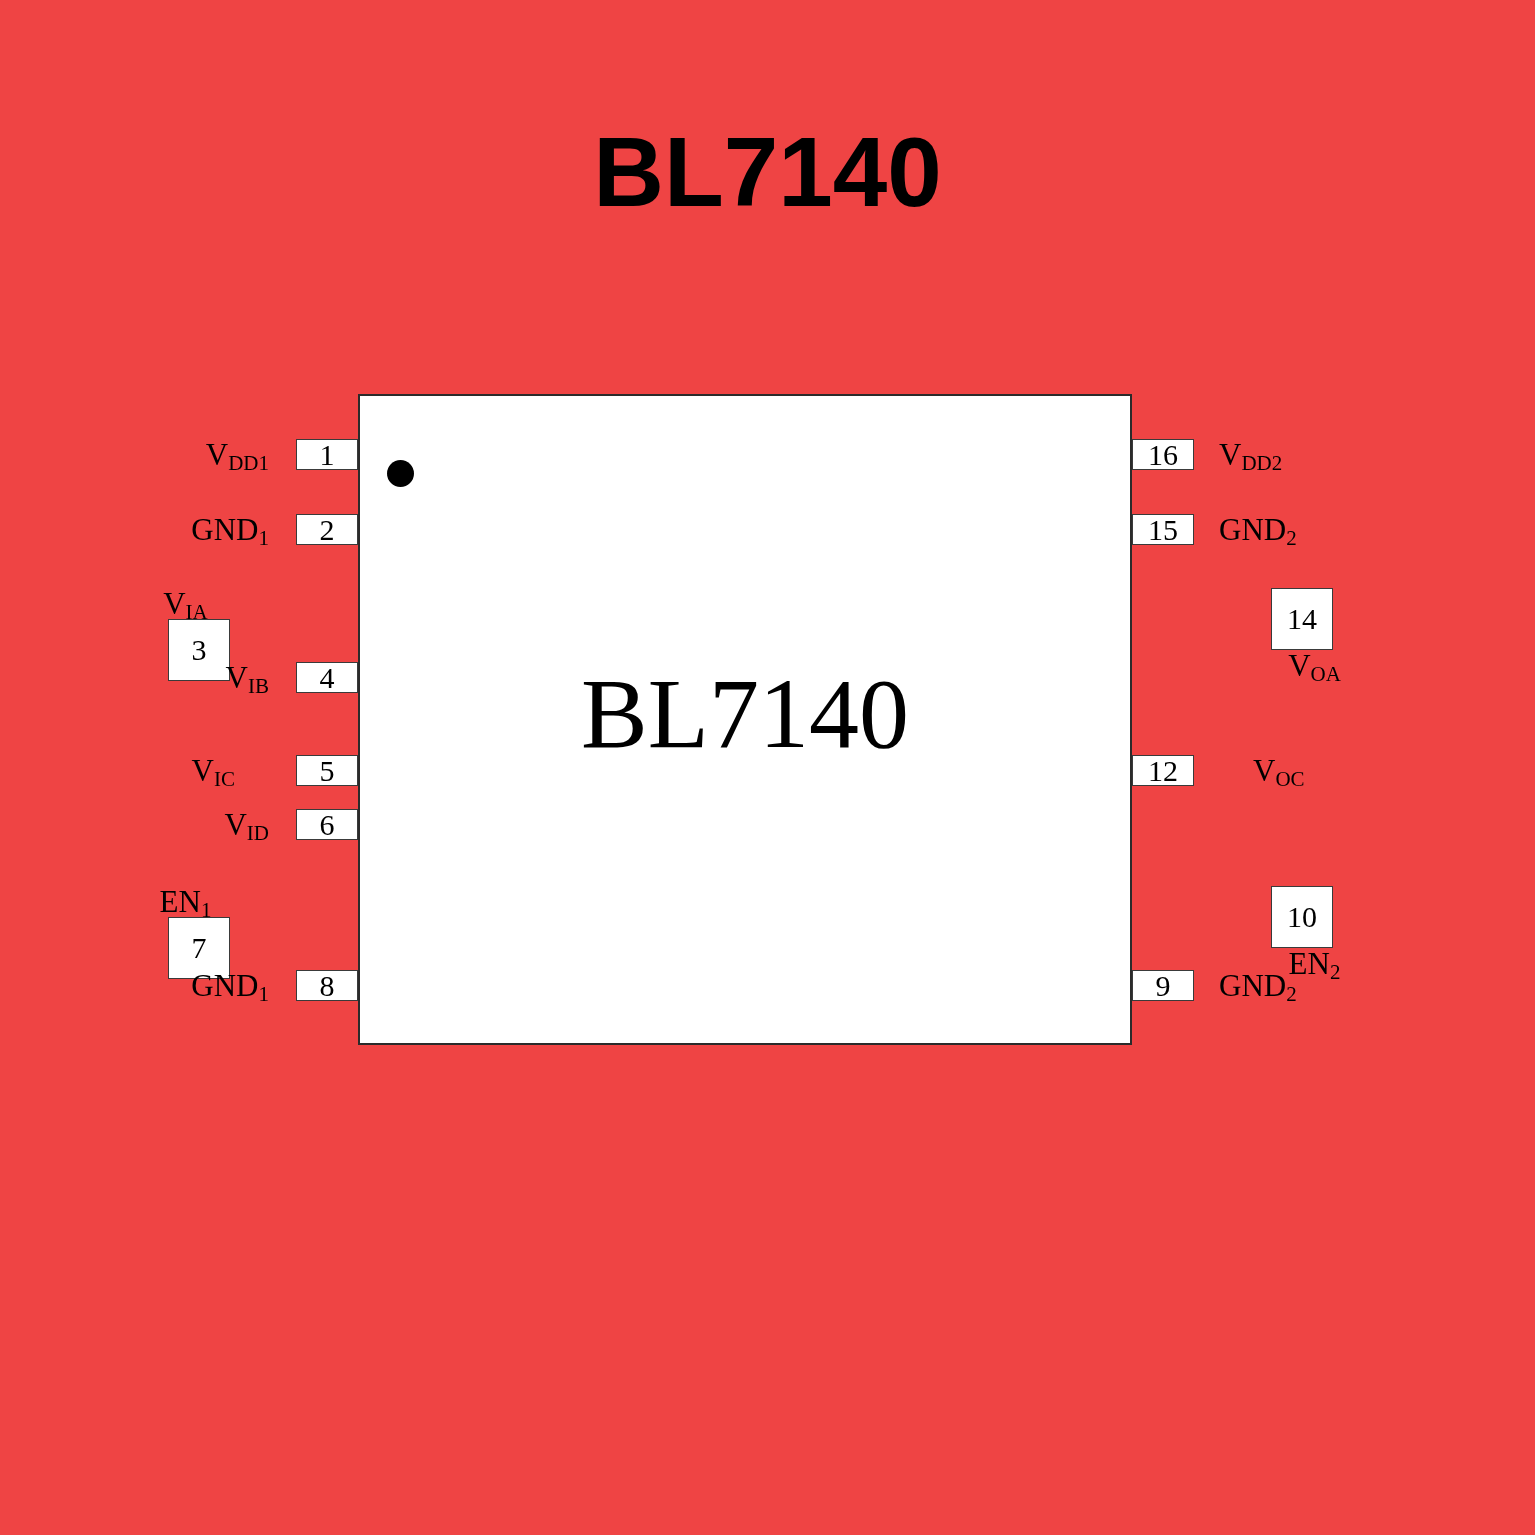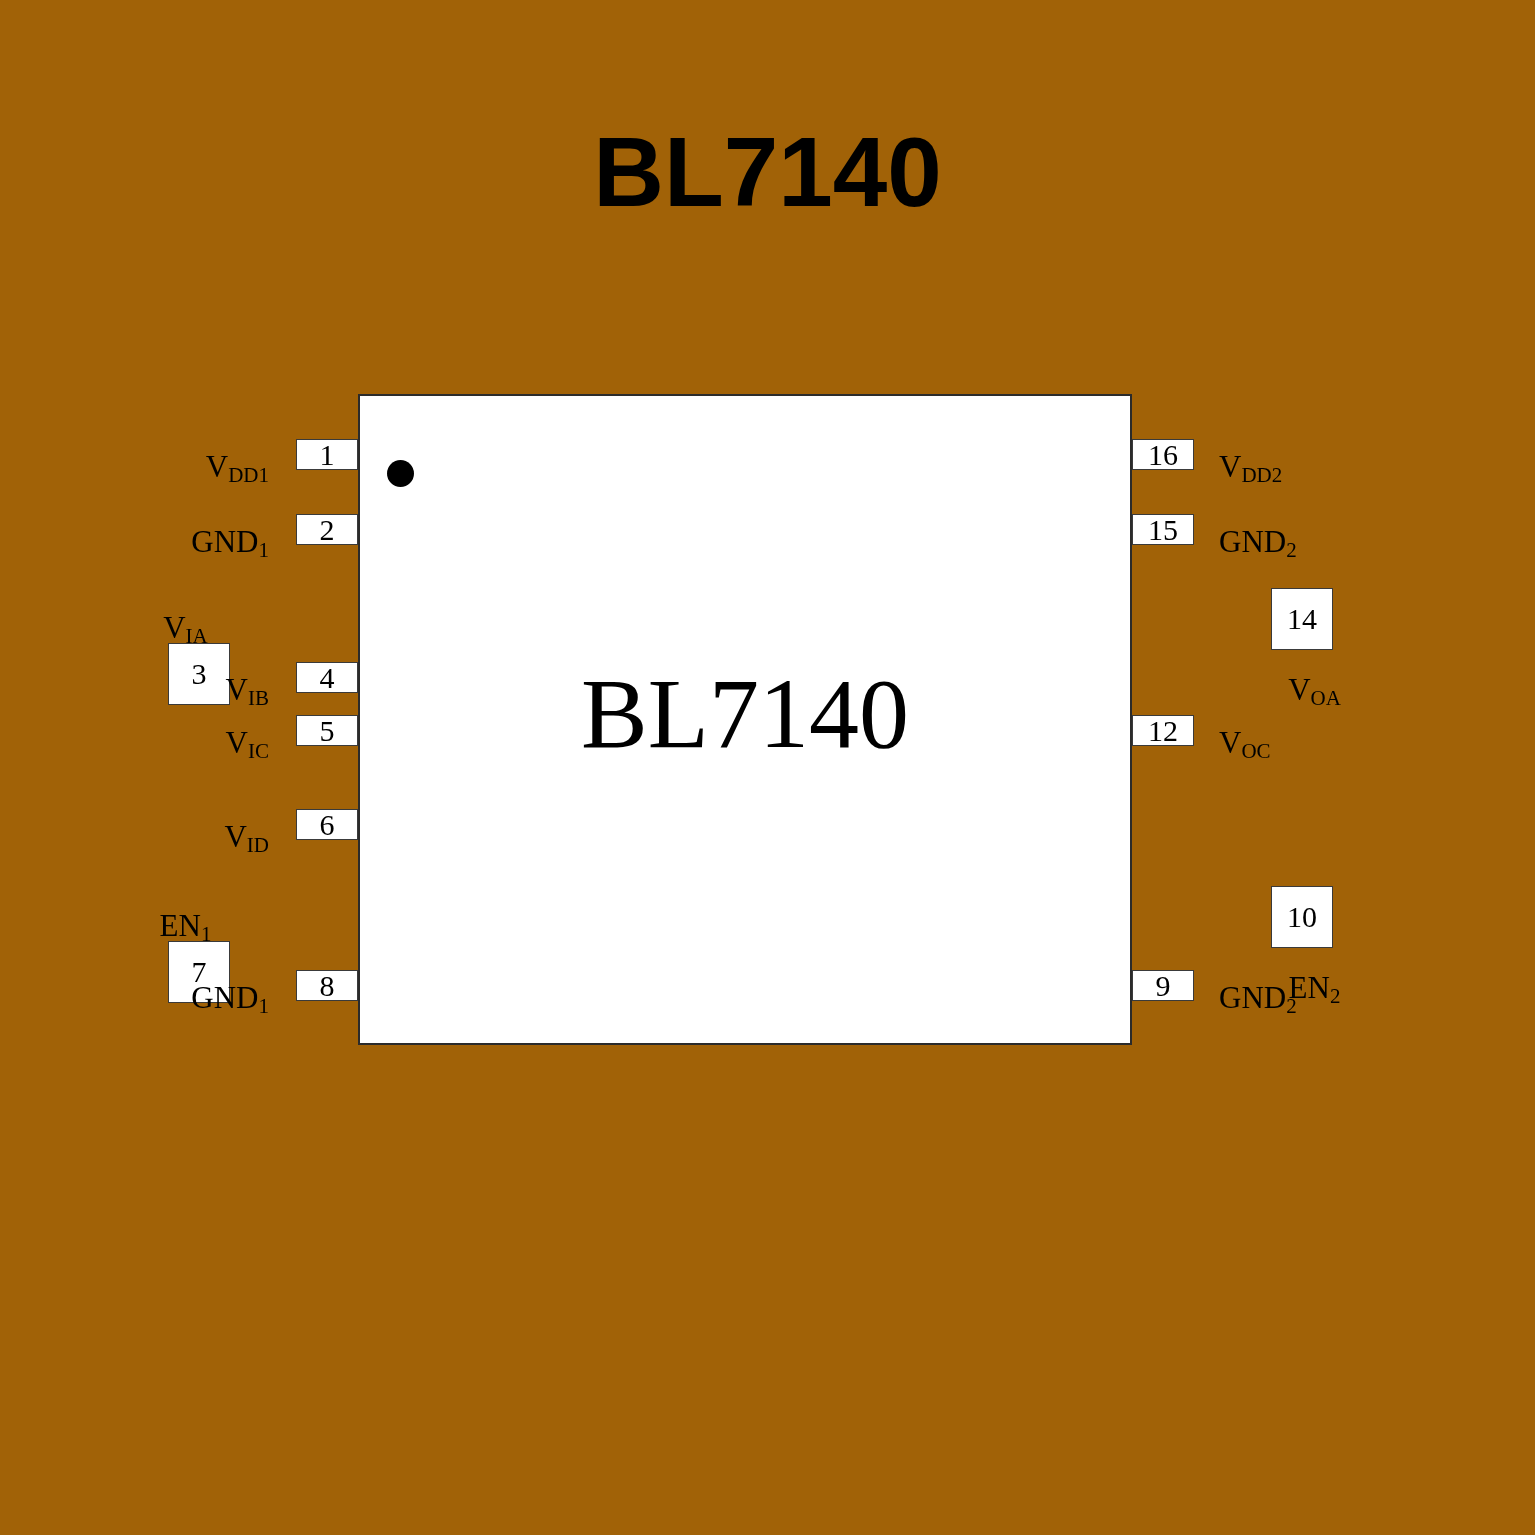--- a/index.html
+++ b/index.html
@@ -4,21 +4,21 @@
 <style>
   html, body {
     margin: 0;
     padding: 0;
     background: #ffffff;
   }
   .page {
     position: relative;
     width: 1535px;
     height: 1535px;
-    background: #a16207;
+    background: #ef4444;
     overflow: hidden;
     font-family: "Liberation Serif", serif;
     color: #000000;
   }
   .title {
     position: absolute;
     top: 123px;
     left: 0;
     width: 1535px;
     margin: 0;
@@ -90,21 +90,20 @@
     font-size: 30px;
     line-height: 28px;
     color: #000000;
   }
   .pin-label {
     font-family: "Liberation Serif", serif;
     font-size: 31px;
     line-height: 31px;
     white-space: nowrap;
     color: #000000;
-    margin-top: 24px;
   }
   .pin-row.left .pin-label {
     flex: 1 1 auto;
     text-align: right;
     padding-right: 27px;
   }
   .pin-row.right .pin-label {
     flex: 1 1 auto;
     text-align: left;
     padding-left: 25px;
@@ -112,21 +111,21 @@
   .pin-label sub {
     font-size: 21px;
     line-height: 0;
     vertical-align: -0.22em;
   }
   
   .r0 { top: 439px; }
   .r1 { top: 514px; }
   .r2 { top: 588px; flex-direction: column; }
   .r3 { top: 662px; }
-  .r4 { top: 715px; }
+  .r4 { top: 755px; gap: 34px; }
   .r5 { top: 809px; }
   .r6 { top: 886px; flex-direction: column; }
   .r7 { top: 970px; }
 </style>
 </head>
 <body>
 
 <div class="page">
 
   <h1 class="title">BL7140</h1>

